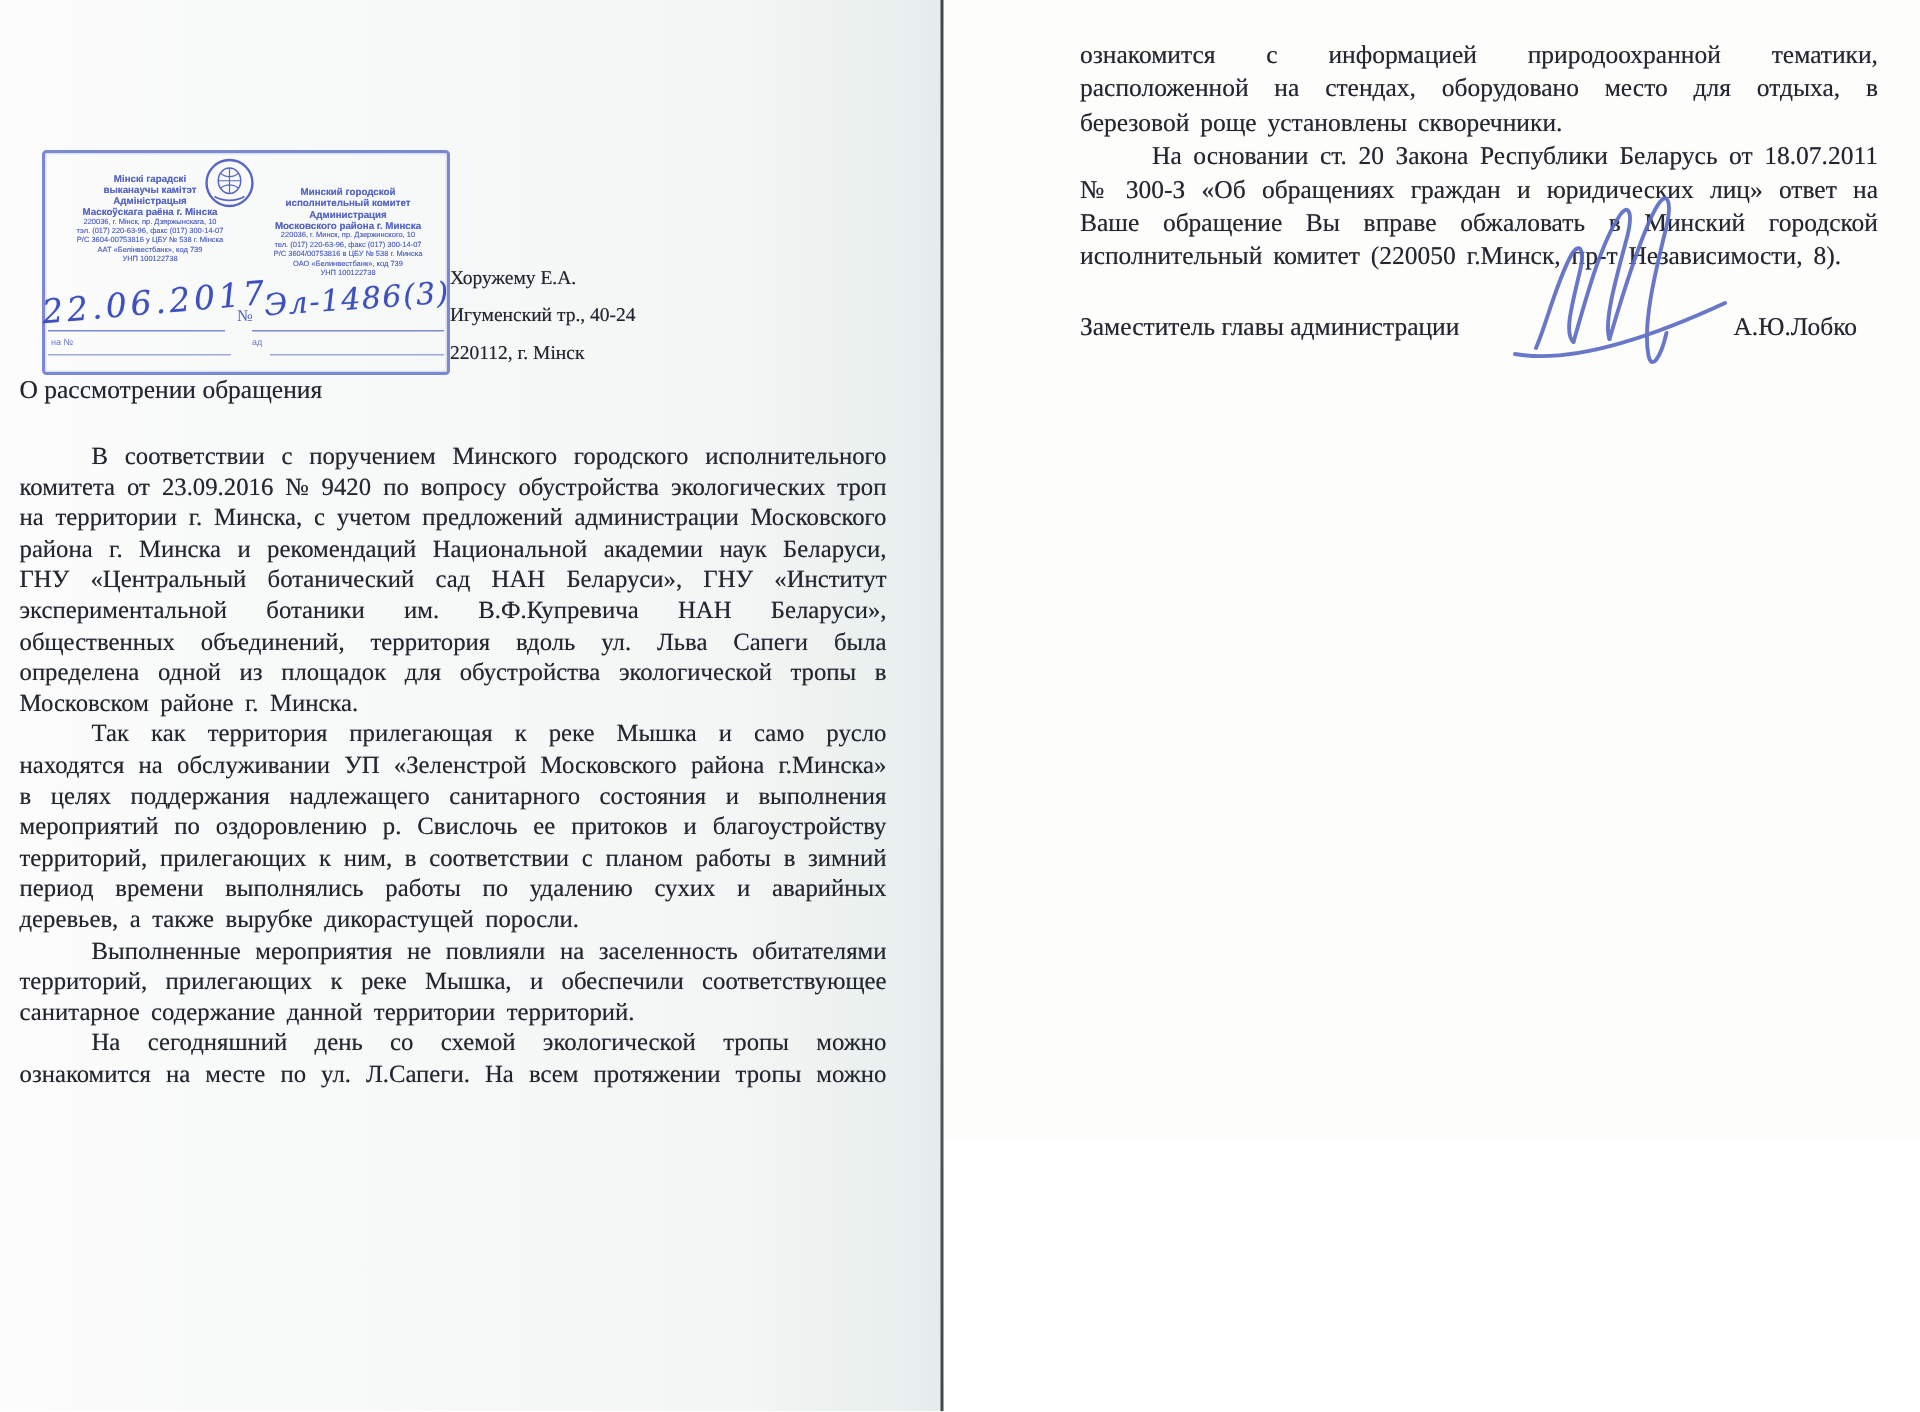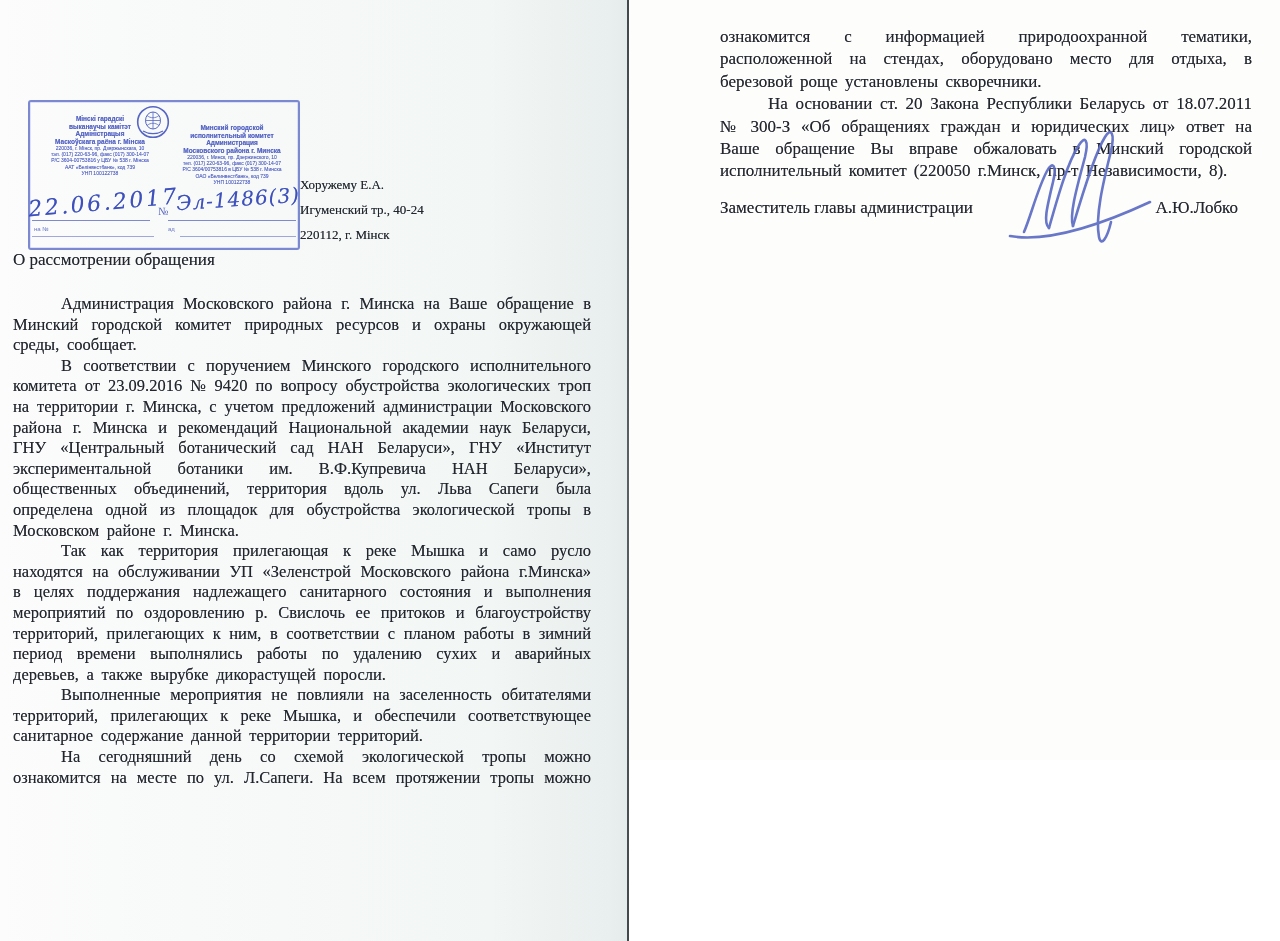--- a/index.html
+++ b/index.html
@@ -50,21 +50,21 @@
   .body-left{position:absolute;left:13px;top:294px;width:578px;
     font-size:16.5px;line-height:20.6px;text-align:justify;word-spacing:3.5px;}
   .body-left p{margin:0;text-indent:48px;}
   .body-left p.runover{text-align-last:justify;}
 
   
   .body-right{position:absolute;left:90px;top:26px;width:532px;
     font-size:17px;line-height:22.4px;text-align:justify;word-spacing:3px;}
   .body-right p{margin:0;}
   .body-right p.ind{text-indent:48px;}
-  .sig-row{position:absolute;left:90px;top:198px;width:532px;display:flex;
+  .sig-row{position:absolute;left:90px;top:208px;width:532px;display:flex;
     justify-content:space-between;align-items:center;font-size:17px;}
   .sig-name{padding-right:14px;}
   .sig-scribble{position:absolute;left:372px;top:118px;width:156px;height:130px;}
   .footer{position:absolute;left:90px;top:828px;font-size:12px;line-height:14.5px;color:#3c4148;}
   .footer-mark{position:absolute;left:198px;top:16px;font-size:12px;}
 </style>
 </head>
 <body>
 
 <div class="canvas">
@@ -117,21 +117,20 @@
 
     <div class="recipient scan">
       <div>Хоружему Е.А.</div>
       <div>Игуменский тр., 40-24</div>
       <div>220112, г. Мінск</div>
     </div>
 
     <div class="subject scan">О рассмотрении обращения</div>
 
     <div class="body-left scan">
-      <p>Администрация Московского района г. Минска на Ваше обращение в Минский городской комитет природных ресурсов и охраны окружающей среды, сообщает.</p>
       <p>В соответствии с поручением Минского городского исполнительного комитета от 23.09.2016 № 9420 по вопросу обустройства экологических троп на территории г. Минска, с учетом предложений администрации Московского района г. Минска и рекомендаций Национальной академии наук Беларуси, ГНУ «Центральный ботанический сад НАН Беларуси», ГНУ «Институт экспериментальной ботаники им. В.Ф.Купревича НАН Беларуси», общественных объединений, территория вдоль ул. Льва Сапеги была определена одной из площадок для обустройства экологической тропы в Московском районе г. Минска.</p>
       <p>Так как территория прилегающая к реке Мышка и само русло находятся на обслуживании УП «Зеленстрой Московского района г.Минска» в целях поддержания надлежащего санитарного состояния и выполнения мероприятий по оздоровлению р. Свислочь ее притоков и благоустройству территорий, прилегающих к ним, в соответствии с планом работы в зимний период времени выполнялись работы по удалению сухих и аварийных деревьев, а также вырубке дикорастущей поросли.</p>
       <p>Выполненные мероприятия не повлияли на заселенность обитателями территорий, прилегающих к реке Мышка, и обеспечили соответствующее санитарное содержание данной территории территорий.</p>
       <p class="runover">На сегодняшний день со схемой экологической тропы можно ознакомится на месте по ул. Л.Сапеги. На всем протяжении тропы можно</p>
     </div>
   </div>
 
   <div class="page-divider"></div>
 
   <div class="page-right">

